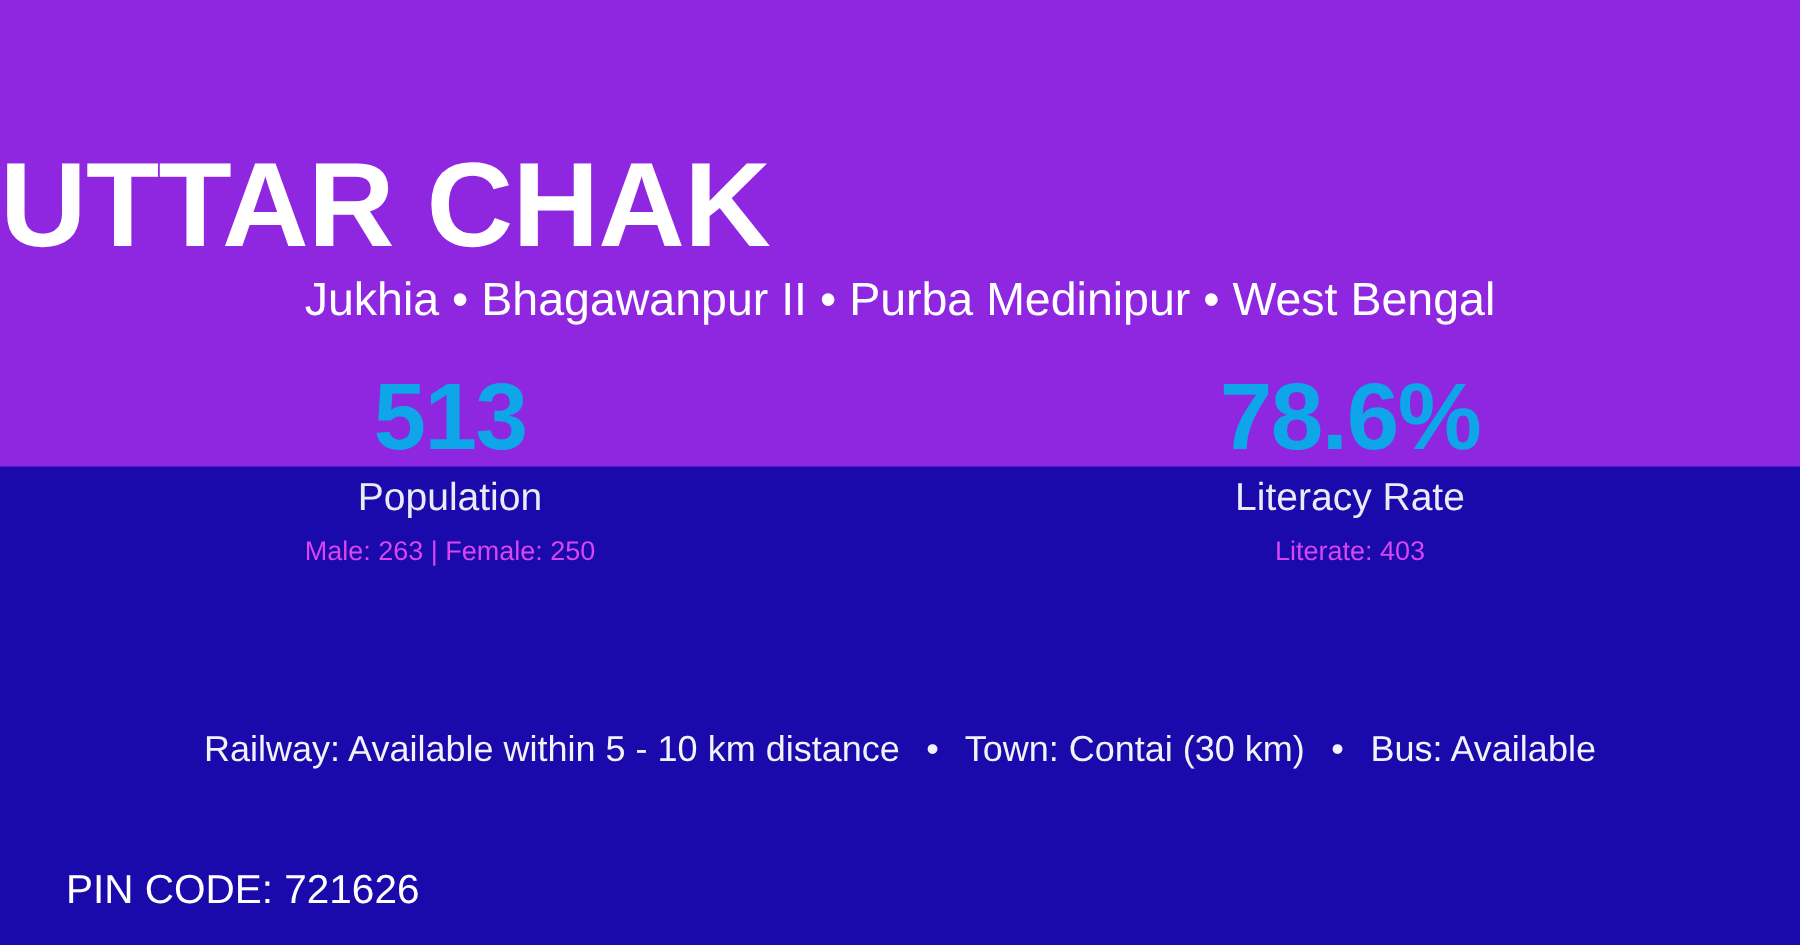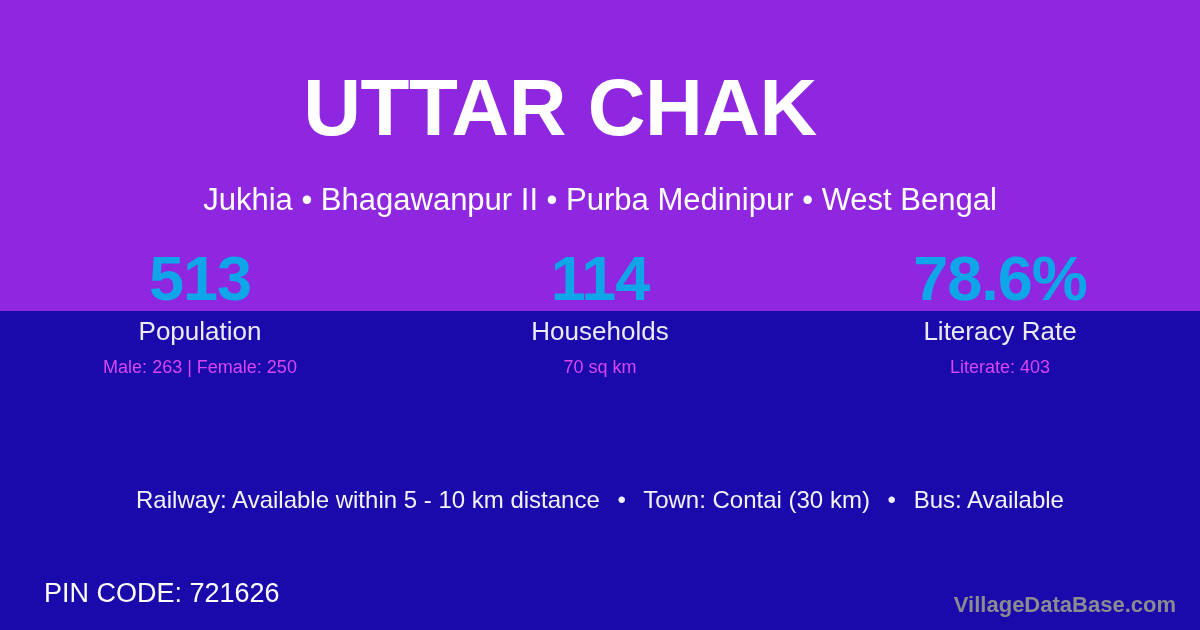--- a/index.html
+++ b/index.html
@@ -29,23 +29,22 @@
     top: 0;
     width: 1200px;
     height: 311px;
     background: #8f26e0;
   }
 
   
   #village-title {
     position: absolute;
     left: 0;
-    top: 64px;
+    top: 93px;
     width: 1120px;
-    text-align: center;
     font-size: 80px;
     line-height: 88px;
     font-weight: bold;
     letter-spacing: -0.5px;
     color: #ffffff;
     white-space: nowrap;
   }
 
   
   #location-breadcrumb {
@@ -152,39 +151,33 @@
   <div id="location-breadcrumb">Jukhia • Bhagawanpur II • Purba Medinipur • West Bengal</div>
 
   <div id="stats-row">
 
     <div class="stat-block">
       <div class="stat-value">513</div>
       <div class="stat-label">Population</div>
       <div class="stat-sub">Male: 263 | Female: 250</div>
     </div>
 
-    <div class="stat-block">
-      <div class="stat-value">114</div>
-      <div class="stat-label">Households</div>
-      <div class="stat-sub">70 sq km</div>
-    </div>
 
     <div class="stat-block">
       <div class="stat-value">78.6%</div>
       <div class="stat-label">Literacy Rate</div>
       <div class="stat-sub">Literate: 403</div>
     </div>
 
   </div>
 
   <div id="connectivity-row">
     <span>Railway: Available within 5 - 10 km distance</span>
     <span class="sep-dot">•</span>
     <span>Town: Contai (30 km)</span>
     <span class="sep-dot">•</span>
     <span>Bus: Available</span>
   </div>
 
   <div id="pin-code">PIN CODE: 721626</div>
 
-  <div id="site-branding">VillageDataBase.com</div>
 
 </div>
 
 </body></html>

